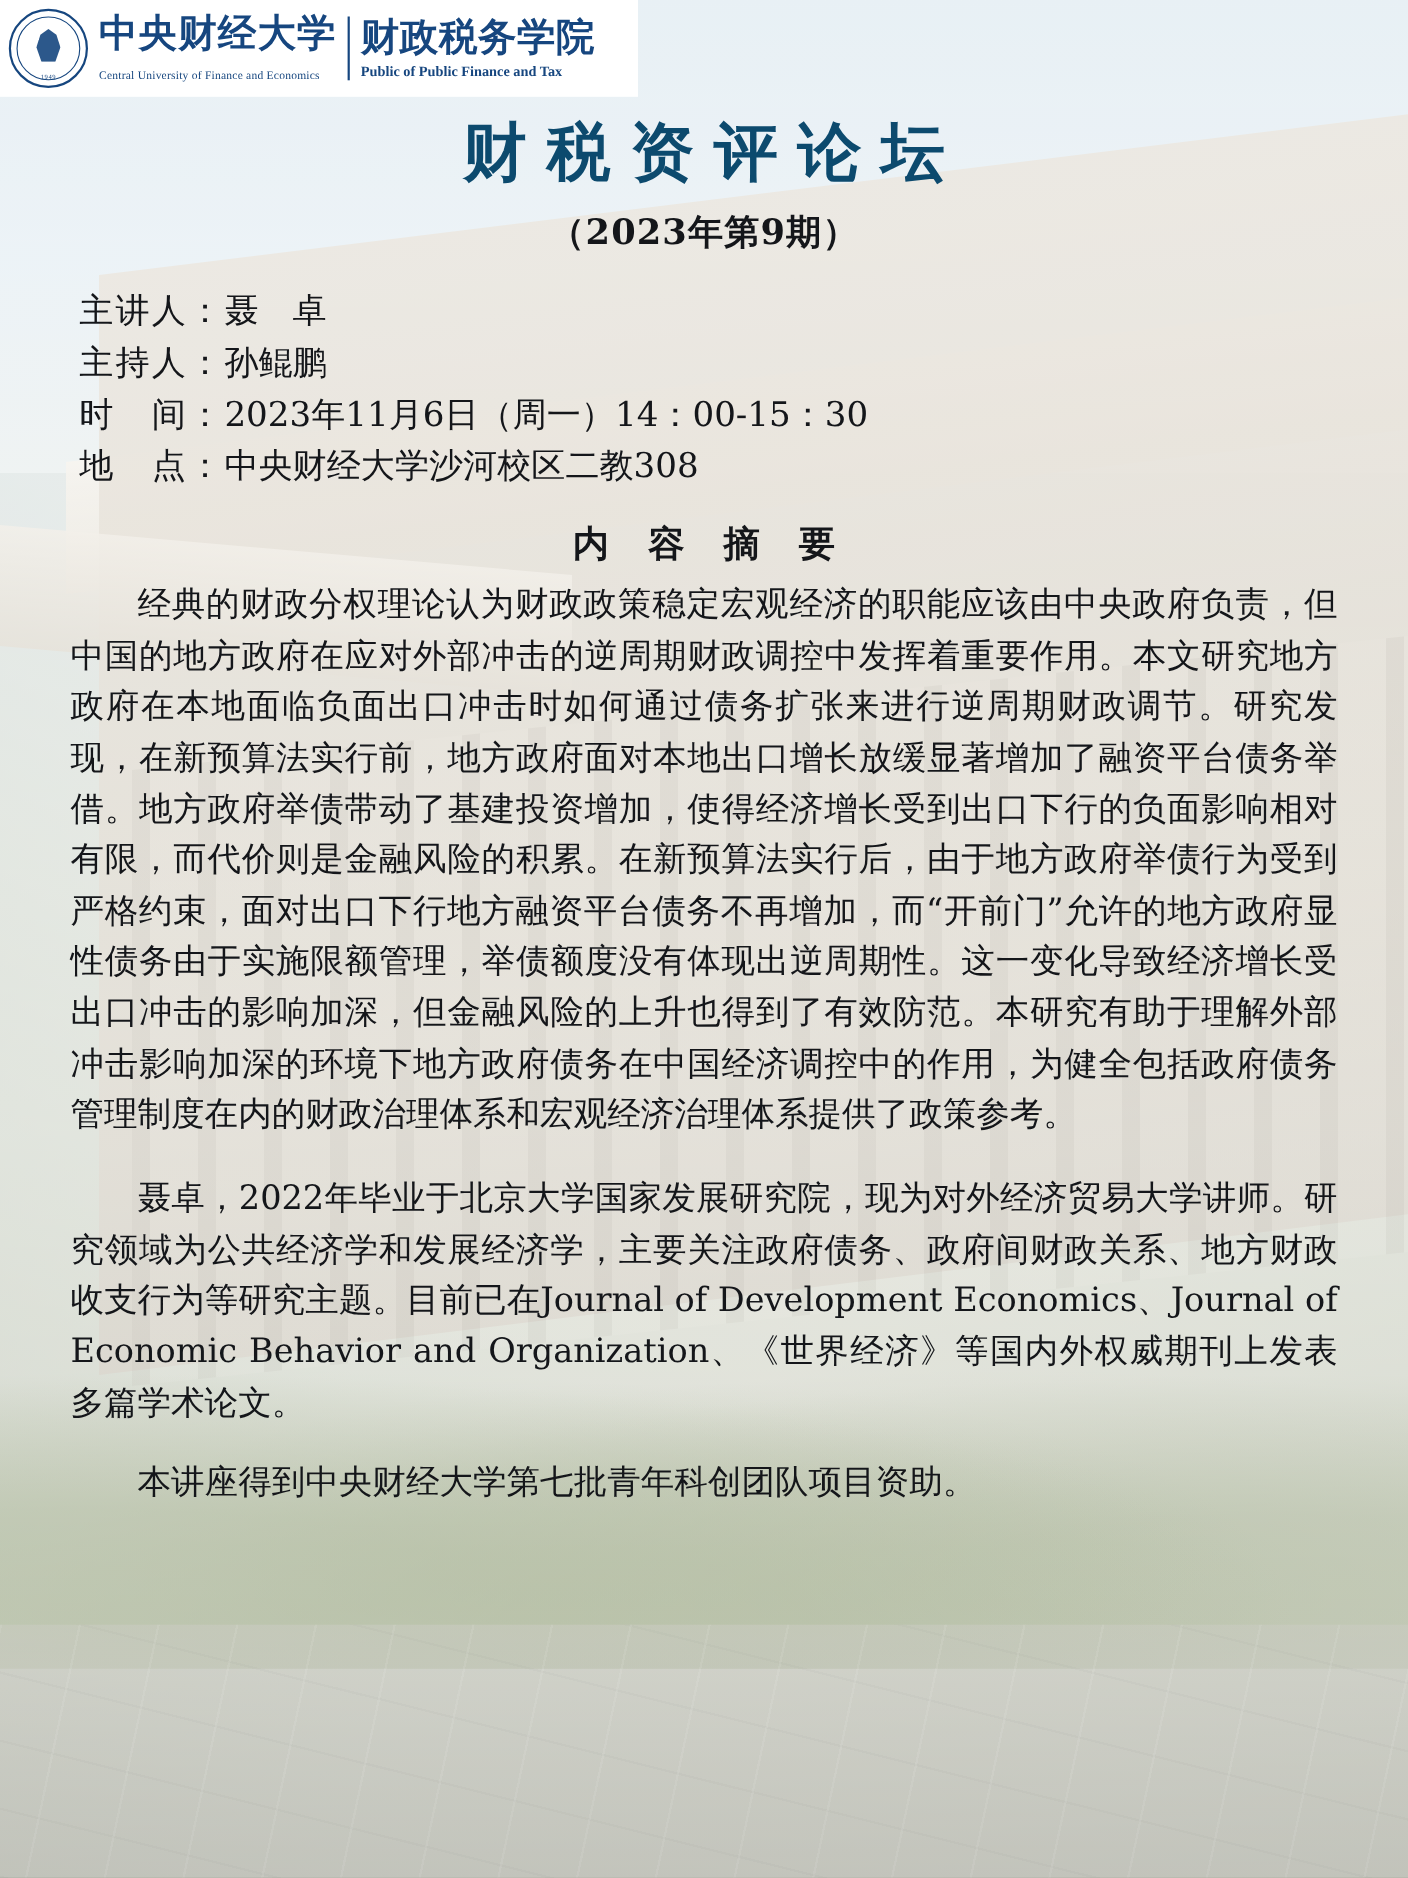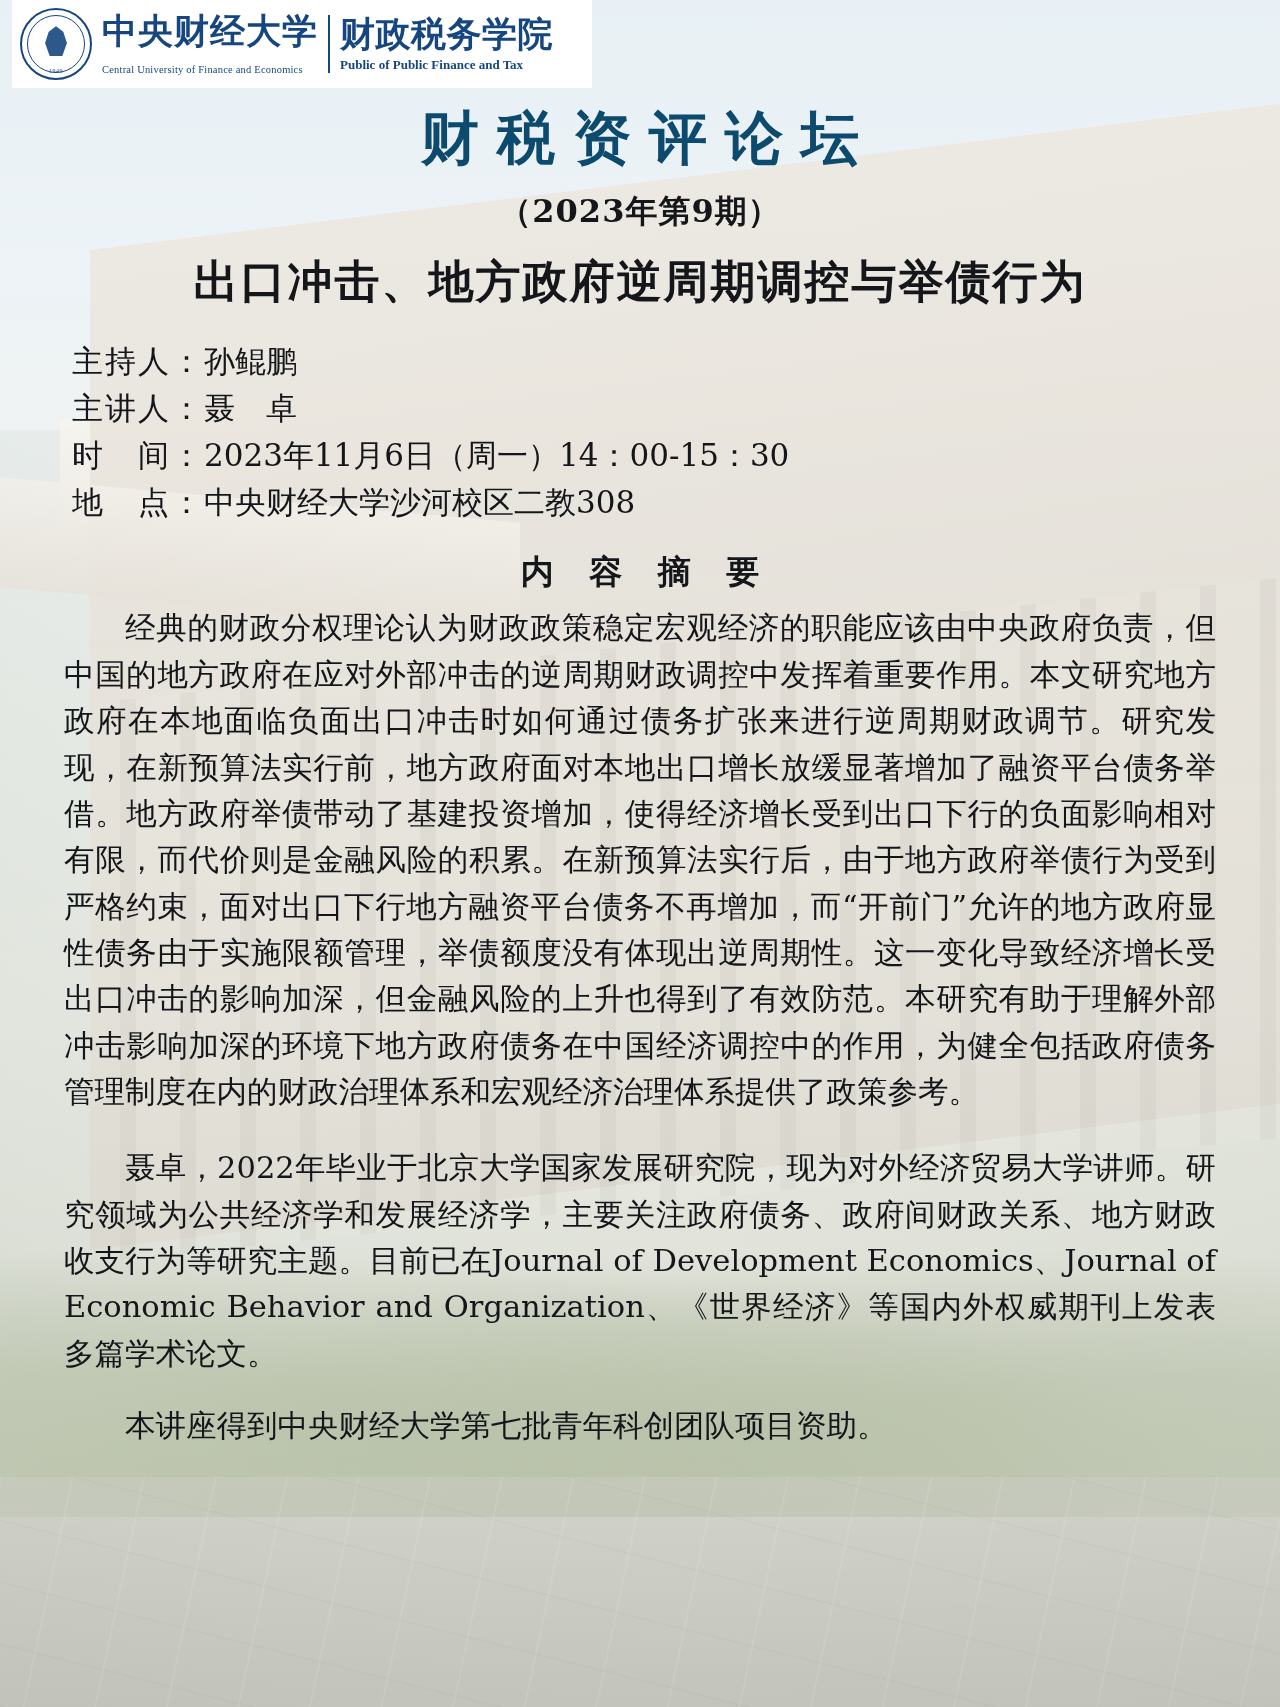--- a/index.html
+++ b/index.html
@@ -93,21 +93,21 @@
   
   .wash {
     position: absolute;
     inset: 0;
     background: linear-gradient(180deg, rgba(255,255,255,0.52) 0%, rgba(255,255,255,0.50) 30%, rgba(255,255,255,0.56) 60%, rgba(255,255,255,0.48) 100%);
   }
 
   
   .logo-band {
     position: absolute;
-    left: 12px; top: 0;
+    left: 0; top: 0;
     width: 580px; height: 88px;
     background: #ffffff;
     display: flex;
     align-items: center;
     padding-left: 8px;
     box-sizing: border-box;
   }
   .logo-seal {
     width: 68px; height: 68px;
     border-radius: 50%;
@@ -287,28 +287,27 @@
         <div class="logo-school-cn">财政税务学院</div>
         <div class="logo-school-en">Public of Public Finance and Tax</div>
       </div>
     </div>
   </div>
 
   <div class="content">
 
     <div class="forum-title">财税资评论坛</div>
     <div class="forum-issue">（2023年第9期）</div>
-    <div class="lecture-title">出口冲击、地方政府逆周期调控与举债行为</div>
 
     <div class="meta">
       <div class="meta-row">
+        <span class="meta-label">主讲人：</span><span>聂　卓</span>
+      </div>
+      <div class="meta-row">
         <span class="meta-label">主持人：</span><span>孙鲲鹏</span>
-      </div>
-      <div class="meta-row">
-        <span class="meta-label">主讲人：</span><span>聂　卓</span>
       </div>
       <div class="meta-row">
         <span class="meta-label">时　间：</span><span>2023年11月6日（周一）14：00-15：30</span>
       </div>
       <div class="meta-row">
         <span class="meta-label">地　点：</span><span>中央财经大学沙河校区二教308</span>
       </div>
     </div>
 
     <div class="abstract-heading">内 容 摘 要</div>

